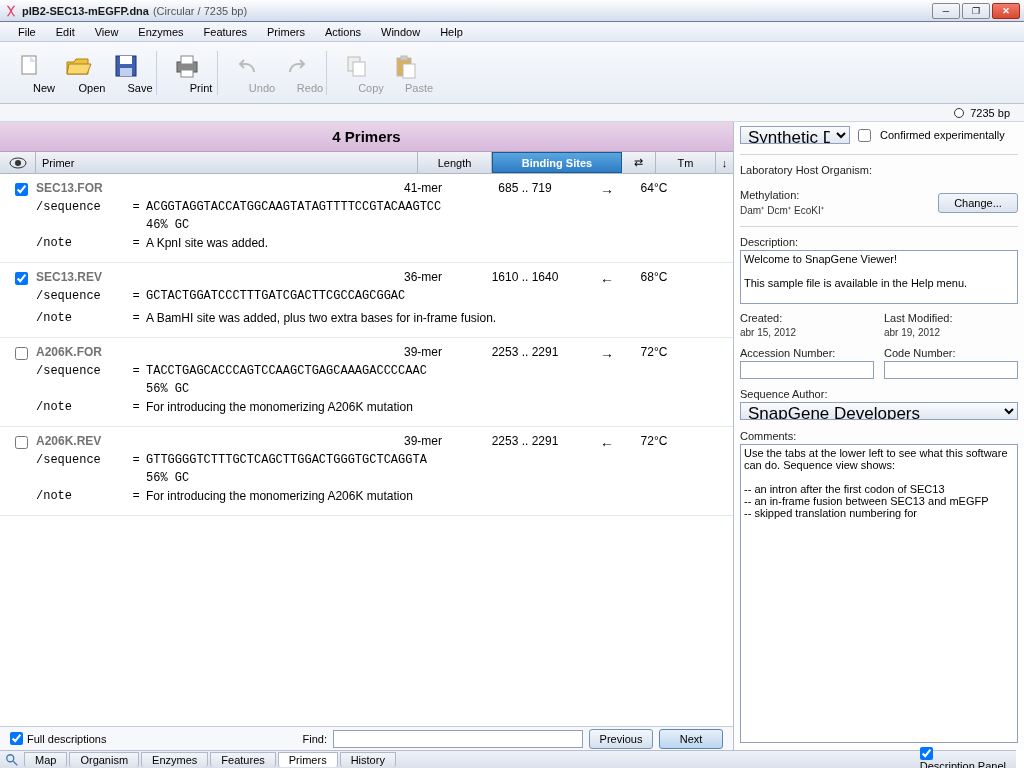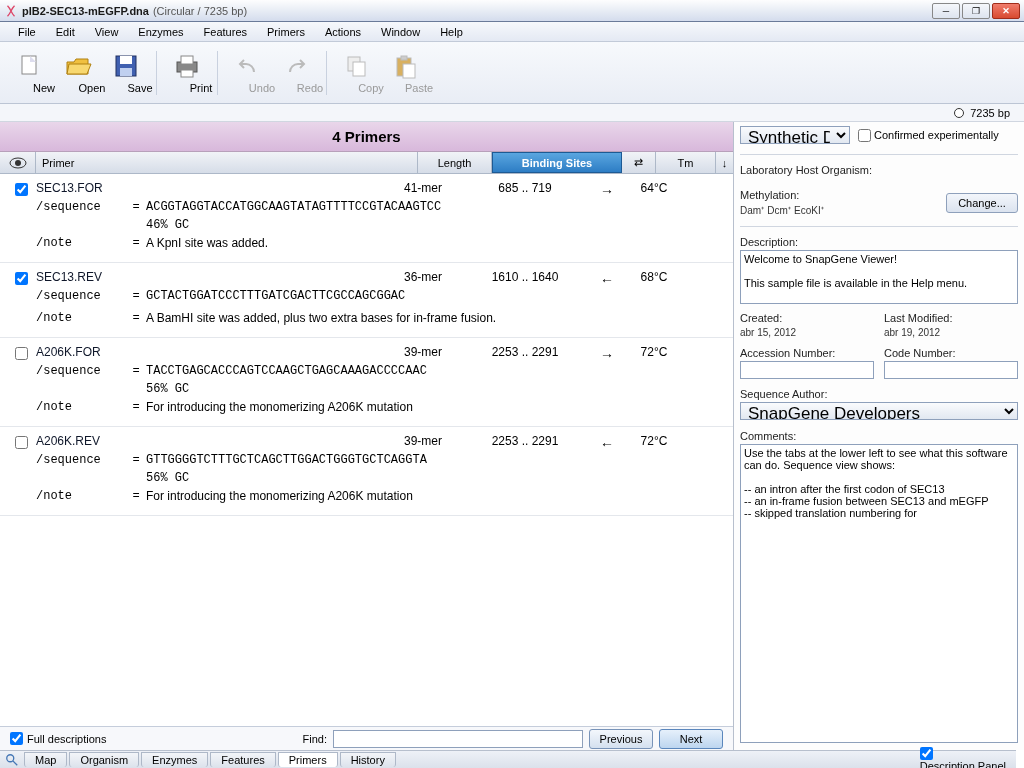--- a/index.html
+++ b/index.html
@@ -39,21 +39,21 @@
 .hcell.len { width: 74px; justify-content: center; }
 .hcell.bind { width: 130px; justify-content: center; background: linear-gradient(to bottom, #5aa6e0, #2d7dc4); color: #fff; border: 1px solid #1d5a94; font-weight: bold; }
 .hcell.dir { width: 34px; justify-content: center; }
 .hcell.tm { width: 60px; justify-content: center; }
 .hcell.scroll { width: 17px; border-right: none; justify-content: center; }
 
 .primerlist { flex: 1; overflow: auto; font-size: 12px; }
 .primerblock { border-bottom: 1px solid #e4e7ec; padding: 6px 0 10px 0; }
 .prow { display: flex; align-items: flex-start; padding: 1px 6px; }
 .pcheck { width: 30px; display: flex; justify-content: center; padding-top: 2px; }
-.pname { width: 350px; font-weight: normal; color: #0f172a; }
+.pname { width: 350px; font-weight: bold; color: #737373; }
 .plen { width: 74px; text-align: center; }
 .pbind { width: 130px; text-align: center; }
 .pdir { width: 34px; text-align: center; font-size: 14px; }
 .ptm { width: 60px; text-align: center; }
 .subrow { display: flex; padding: 2px 6px 2px 36px; font-family: "Courier New", monospace; font-size: 12px; }
 .subkey { width: 90px; }
 .subeq { width: 20px; text-align: center; }
 .subval { flex: 1; }
 .subnote { font-family: "Segoe UI", Tahoma, sans-serif; }
 
@@ -67,21 +67,21 @@
 .rightpane .field { margin: 3px 0; }
 .rightpane .lbl { font-size: 11px; color: #222; margin-bottom: 2px; display: block; }
 .rightpane select, .rightpane input.text { width: 100%; height: 18px; border: 1px solid #8ea0bb; font-size: 17px; padding: 0 3px; }
 .rightpane .combo { background: linear-gradient(to bottom, #fafbfd, #e2e8f1); }
 .rightpane textarea { width: 100%; border: 1px solid #8ea0bb; font-size: 11px; padding: 2px 3px; resize: none; font-family: inherit; }
 .rightpane .row-flex { display: flex; gap: 10px; }
 .rightpane .row-flex > div { flex: 1; }
 .rightpane hr { border: none; border-top: 1px solid #d0d6e0; margin: 6px 0; }
 .rightpane .small { font-size: 10px; color: #333; }
 .rightpane .methyl { display: flex; align-items: center; justify-content: space-between; }
-.rightpane .changebtn { height: 20px; width: 72px; border: 1px solid #8ea0bb; background: linear-gradient(to bottom, #f3f6fb, #dbe3ef); border-radius: 3px; font-size: 11px; }
+.rightpane .changebtn { height: 20px; width: 80px; border: 1px solid #8ea0bb; background: linear-gradient(to bottom, #f3f6fb, #dbe3ef); border-radius: 3px; font-size: 11px; }
 
 .bottomtabs { position: absolute; bottom: 0; left: 0; right: 8px; height: 18px; background: linear-gradient(to bottom, #eef1f7, #dbe1eb); border-top: 1px solid #b7bfcd; display: flex; align-items: center; padding: 0 4px; }
 .bt-icon { width: 16px; height: 14px; margin-right: 4px; }
 .bt { border: 1px solid #aeb8c8; background: linear-gradient(to bottom, #f3f5f9, #dde3ec); padding: 1px 10px; margin-right: 2px; border-bottom: none; font-size: 11px; border-radius: 0 0 3px 3px; }
 .bt.active { background: #fff; font-weight: normal; }
 .bt-spacer { flex: 1; }
 .bt-right { display: flex; align-items: flex-start; padding-right: 6px; flex-direction: column; }
 
 svg.icon-svg { width: 100%; height: 100%; }
 </style>
@@ -318,21 +318,21 @@
       <button class="navbtn">Previous</button>
       <button class="navbtn next">Next</button>
     </div>
   </div>
 
   <div class="rightpane">
     <div style="display:flex;align-items:center;gap:8px;margin-bottom:4px">
       <select class="combo" style="width:110px">
         <option>Synthetic DNA</option>
       </select>
-      <label style="display:flex;align-items:center;gap:3px">
+      <label style="display:flex;align-items:center;gap:9px">
         <input type="checkbox" style="">
         <span>Confirmed experimentally</span>
       </label>
     </div>
     <hr>
     <div class="field">
       <span class="lbl">Laboratory Host Organism:</span>
     </div>
     <div class="field methyl" style="margin-top:8px">
       <div>

